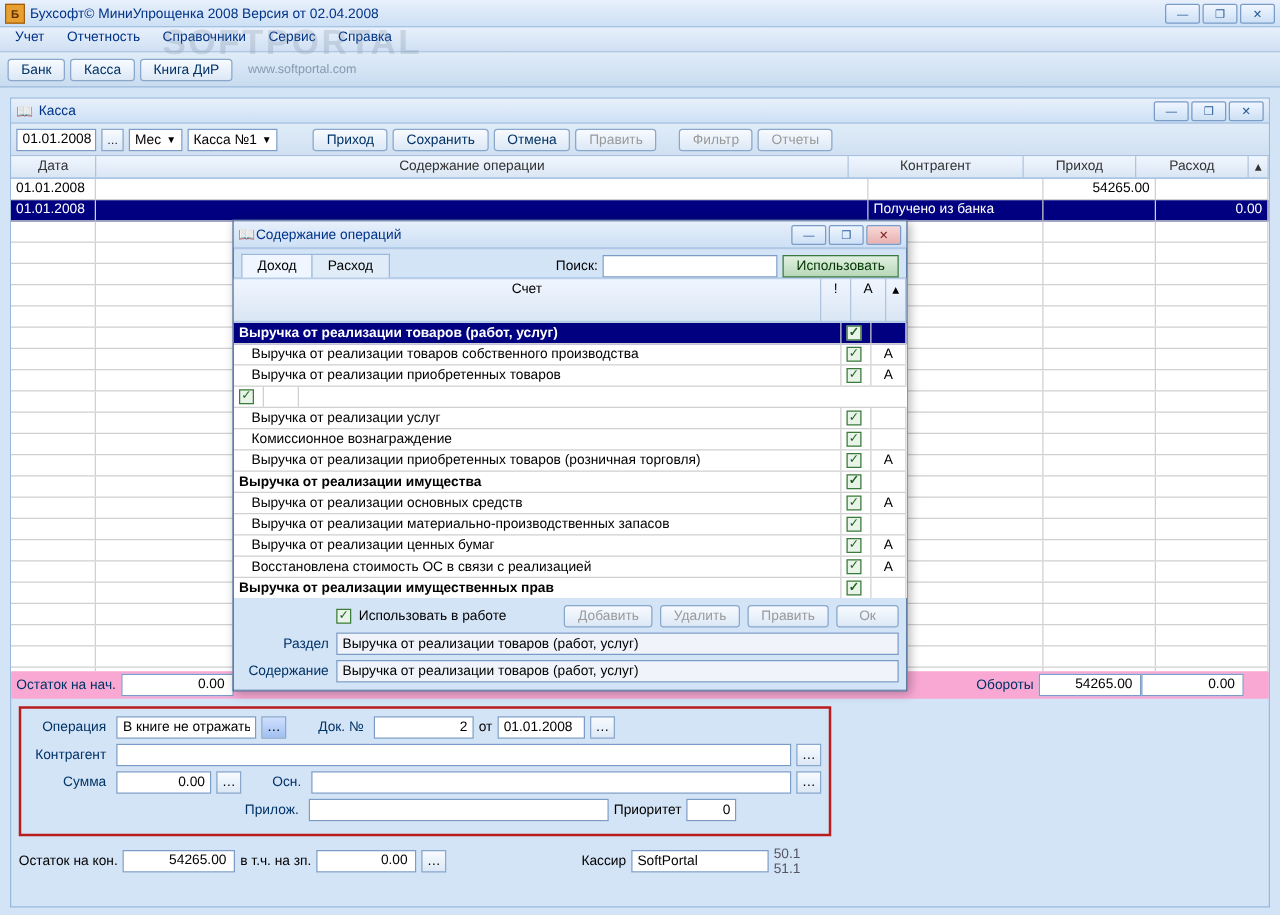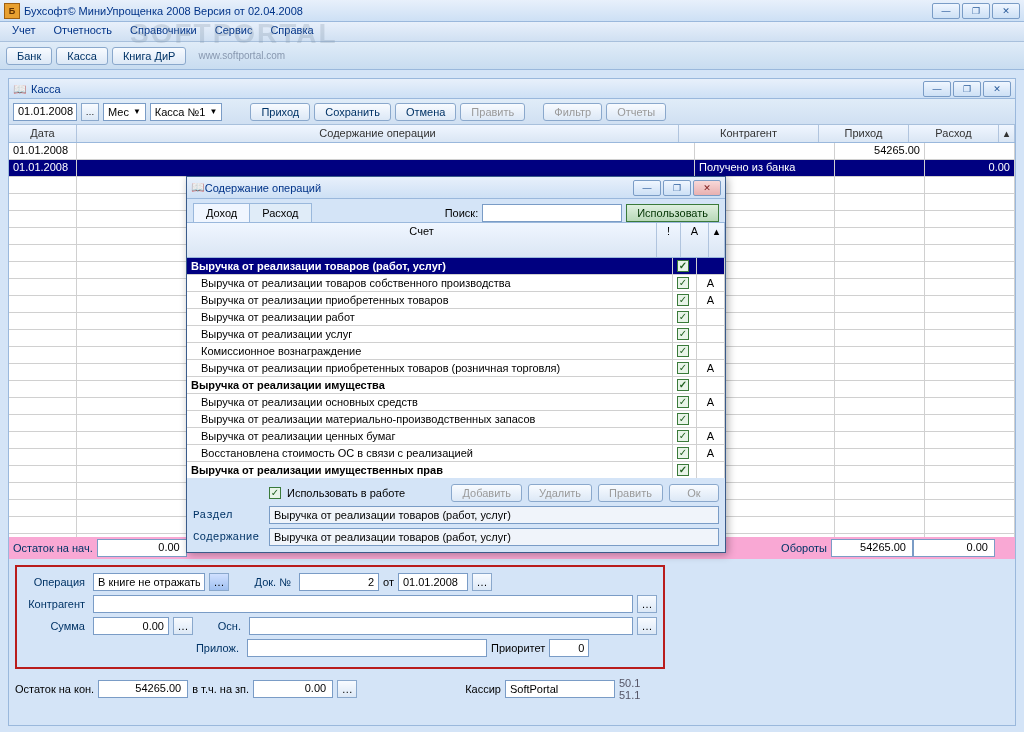--- a/index.html
+++ b/index.html
@@ -77,21 +77,21 @@
 .dlg-grid-b { background: #fff; height: 220px; overflow-y: scroll; }
 .dlg-row { display: flex; height: 17px; border-bottom: 1px solid #d0d0d0; align-items: center; }
 .dlg-row div { border-right: 1px solid #d0d0d0; padding: 1px 4px; height: 100%; display: flex; align-items: center; }
 .dlg-row.group { font-weight: bold; }
 .dlg-row.sel { background: #000080; color: #fff; }
 .dlg-row .dc-name.indent { padding-left: 14px; }
 .chk { width: 12px; height: 12px; border: 1px solid #3a7a3a; background: #e8f4e8; display: flex; align-items: center; justify-content: center; color: #206020; font-size: 10px; line-height: 1; }
 
 .dlg-form { padding: 6px; display: flex; flex-direction: column; gap: 4px; }
 .dlg-form-row { display: flex; align-items: center; gap: 6px; }
-.dlg-form-row .dflbl { width: 70px; color: #003366; font-family: Liberation Mono, monospace; }
+.dlg-form-row .dflbl { width: 70px; text-align: right; color: #003366; }
 .dlg-form-row input { flex: 1; height: 18px; border: 1px solid #7a9cc6; background: #f0f4fa; padding: 1px 4px; }
 .dlg-btns { display: flex; gap: 6px; margin-left: auto; }
 
 .watermark { position: absolute; top: 18px; left: 130px; font-size: 28px; color: rgba(120,140,160,0.25); font-weight: bold; letter-spacing: 2px; pointer-events: none; z-index: 200; }
 </style>
 </head>
 <body>
 
 <div class="watermark">SOFTPORTAL</div>
 
@@ -433,21 +433,20 @@
         <div class="dc-a" style="justify-content:center">А</div>
       </div>
       <div class="dlg-row">
         <div class="dc-name indent">Выручка от реализации приобретенных товаров</div>
         <div class="dc-chk">
           <span class="chk">✓</span>
         </div>
         <div class="dc-a" style="justify-content:center">А</div>
       </div>
       <div class="dlg-row">
-        <div class="dc-name indent">Выручка от реализации работ</div>
         <div class="dc-chk">
           <span class="chk">✓</span>
         </div>
         <div class="dc-a" style="justify-content:center"></div>
       </div>
       <div class="dlg-row">
         <div class="dc-name indent">Выручка от реализации услуг</div>
         <div class="dc-chk">
           <span class="chk">✓</span>
         </div>

